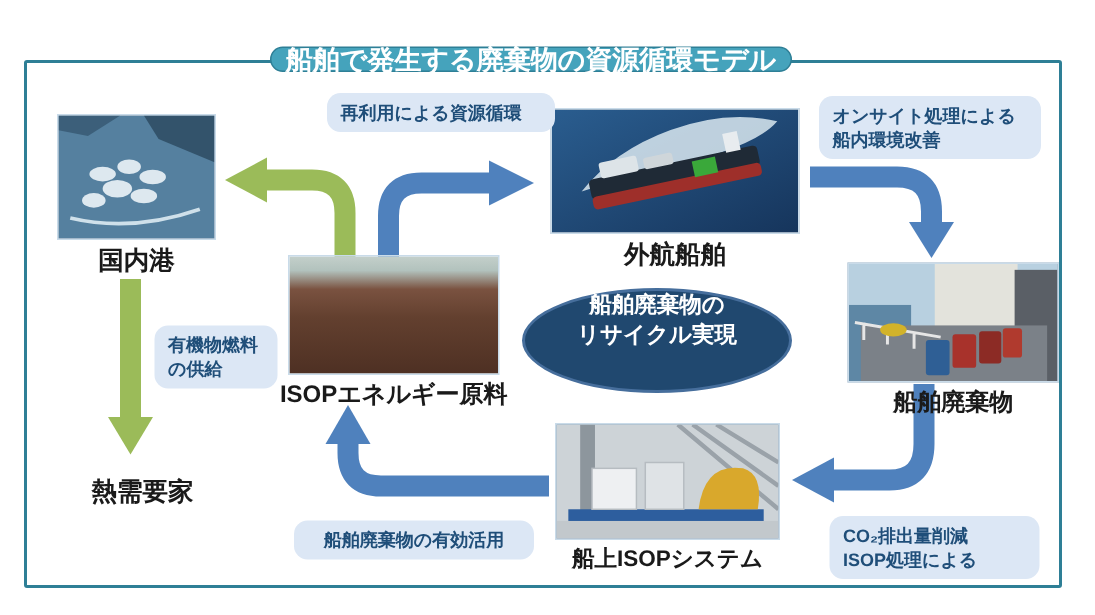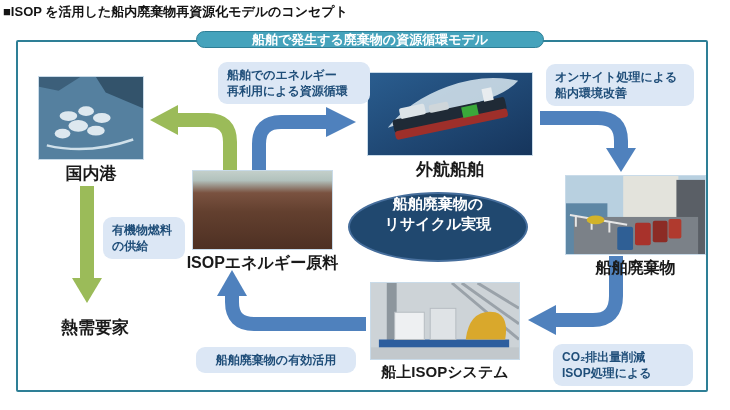--- a/index.html
+++ b/index.html
@@ -4,23 +4,23 @@
 <style>
   html,body { margin:0; padding:0; background:#fff; }
   body { width:730px; height:410px; font-family:"Liberation Sans","DejaVu Sans",sans-serif; }
   .page { position:relative; width:730px; height:410px; overflow:hidden; background:#fff; }
 
   .title { position:absolute; left:3px; top:3px; font-size:13px; font-weight:bold; color:#141414; white-space:nowrap; }
 
   .frame { position:absolute; left:16px; top:40px; width:692px; height:352px;
            border:2px solid var(--frame-teal,#2E7F96); border-radius:2px; box-sizing:border-box; }
 
-  .header-tab { position:absolute; left:196px; top:31px; width:348px; height:17px;
+  .header-tab { position:absolute; left:180px; top:31px; width:348px; height:17px;
                 background:var(--header-fill,#45A3BC); border:1px solid var(--frame-teal,#2E7F96);
-                border-radius:9px; color:#fff; font-weight:bold; font-size:13px;
+                border-radius:9px; color:#fff; font-weight:bold; font-size:18px;
                 display:flex; align-items:center; justify-content:center; box-sizing:border-box; }
 
   .photo { position:absolute; border:1px solid #c9dbe9; box-sizing:border-box; overflow:hidden; background:#9ab; }
   .photo svg { display:block; width:100%; height:100%; }
 
   .ph-port   { left:38px;  top:76px;  width:106px; height:84px; }
   .ph-ship   { left:367px; top:72px;  width:166px; height:84px; }
   .ph-mat    { left:192px; top:170px; width:141px; height:80px;
                background:linear-gradient(180deg,#c3cfca 0%,#b2c2bd 12%,#7a5240 28%,#63402f 52%,#4e3023 100%); }
   .ph-waste  { left:565px; top:175px; width:141px; height:80px; }
@@ -53,21 +53,20 @@
   .arrow-green-stroke { stroke:var(--arrow-green,#9BBB59); stroke-width:14; fill:none; }
   .arrow-blue-stroke  { stroke:var(--arrow-blue,#4F81BD);  stroke-width:14; fill:none; }
   .arrow-green-fill   { fill:var(--arrow-green,#9BBB59); }
   .arrow-blue-fill    { fill:var(--arrow-blue,#4F81BD); }
 </style>
 </head>
 <body>
 
 <div class="page">
 
-  <div class="title">■ISOP を活用した船内廃棄物再資源化モデルのコンセプト</div>
 
   <div class="frame"></div>
 
   <svg class="arrows" viewBox="0 0 730 410">
     <g>
       <path class="arrow-green-stroke" d="M230,174 V142 Q230,120 208,120 H178"></path>
       <polygon class="arrow-green-fill" points="178,105 178,135 150,120"></polygon>
     </g>
     <g>
       <path class="arrow-blue-stroke" d="M259,174 V144 Q259,122 281,122 H326"></path>
@@ -163,21 +162,20 @@
   </div>
 
   <div class="node-label lb-port">国内港</div>
   <div class="node-label lb-ship">外航船舶</div>
   <div class="node-label lb-mat">ISOPエネルギー原料</div>
   <div class="node-label lb-waste">船舶廃棄物</div>
   <div class="node-label lb-sys">船上ISOPシステム</div>
   <div class="node-label lb-heat">熱需要家</div>
 
   <div class="bubble bb-energy">
-    <span style="display:block">船舶でのエネルギー</span>
     <span style="display:block">再利用による資源循環</span>
   </div>
   <div class="bubble bb-onsite">
     <span style="display:block">オンサイト処理による</span>
     <span style="display:block">船内環境改善</span>
   </div>
   <div class="bubble bb-organic">
     <span style="display:block">有機物燃料</span>
     <span style="display:block">の供給</span>
   </div>

